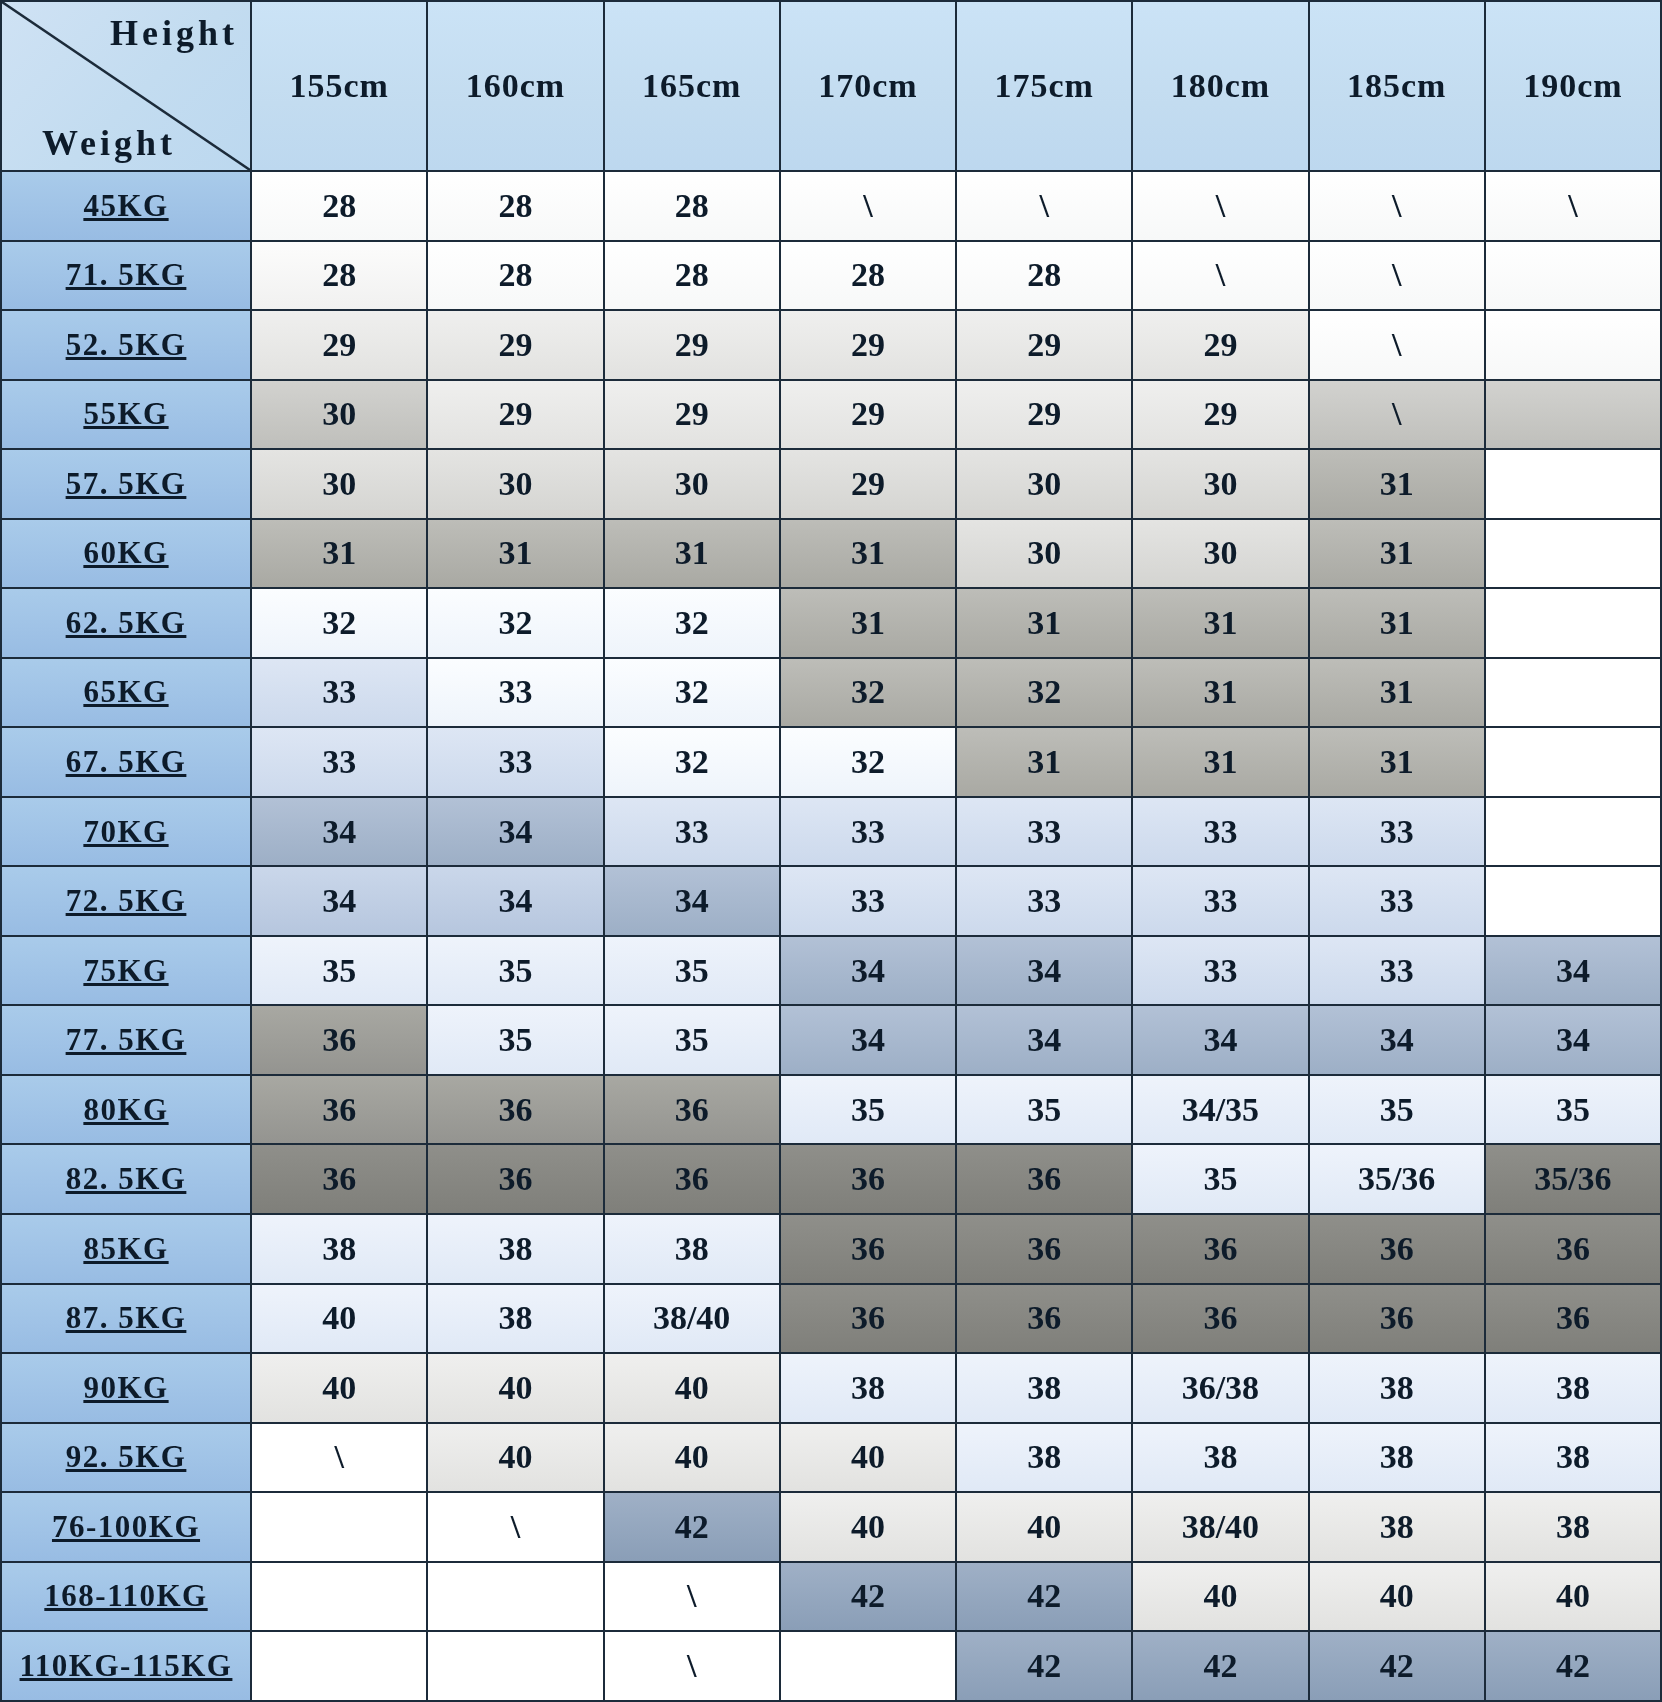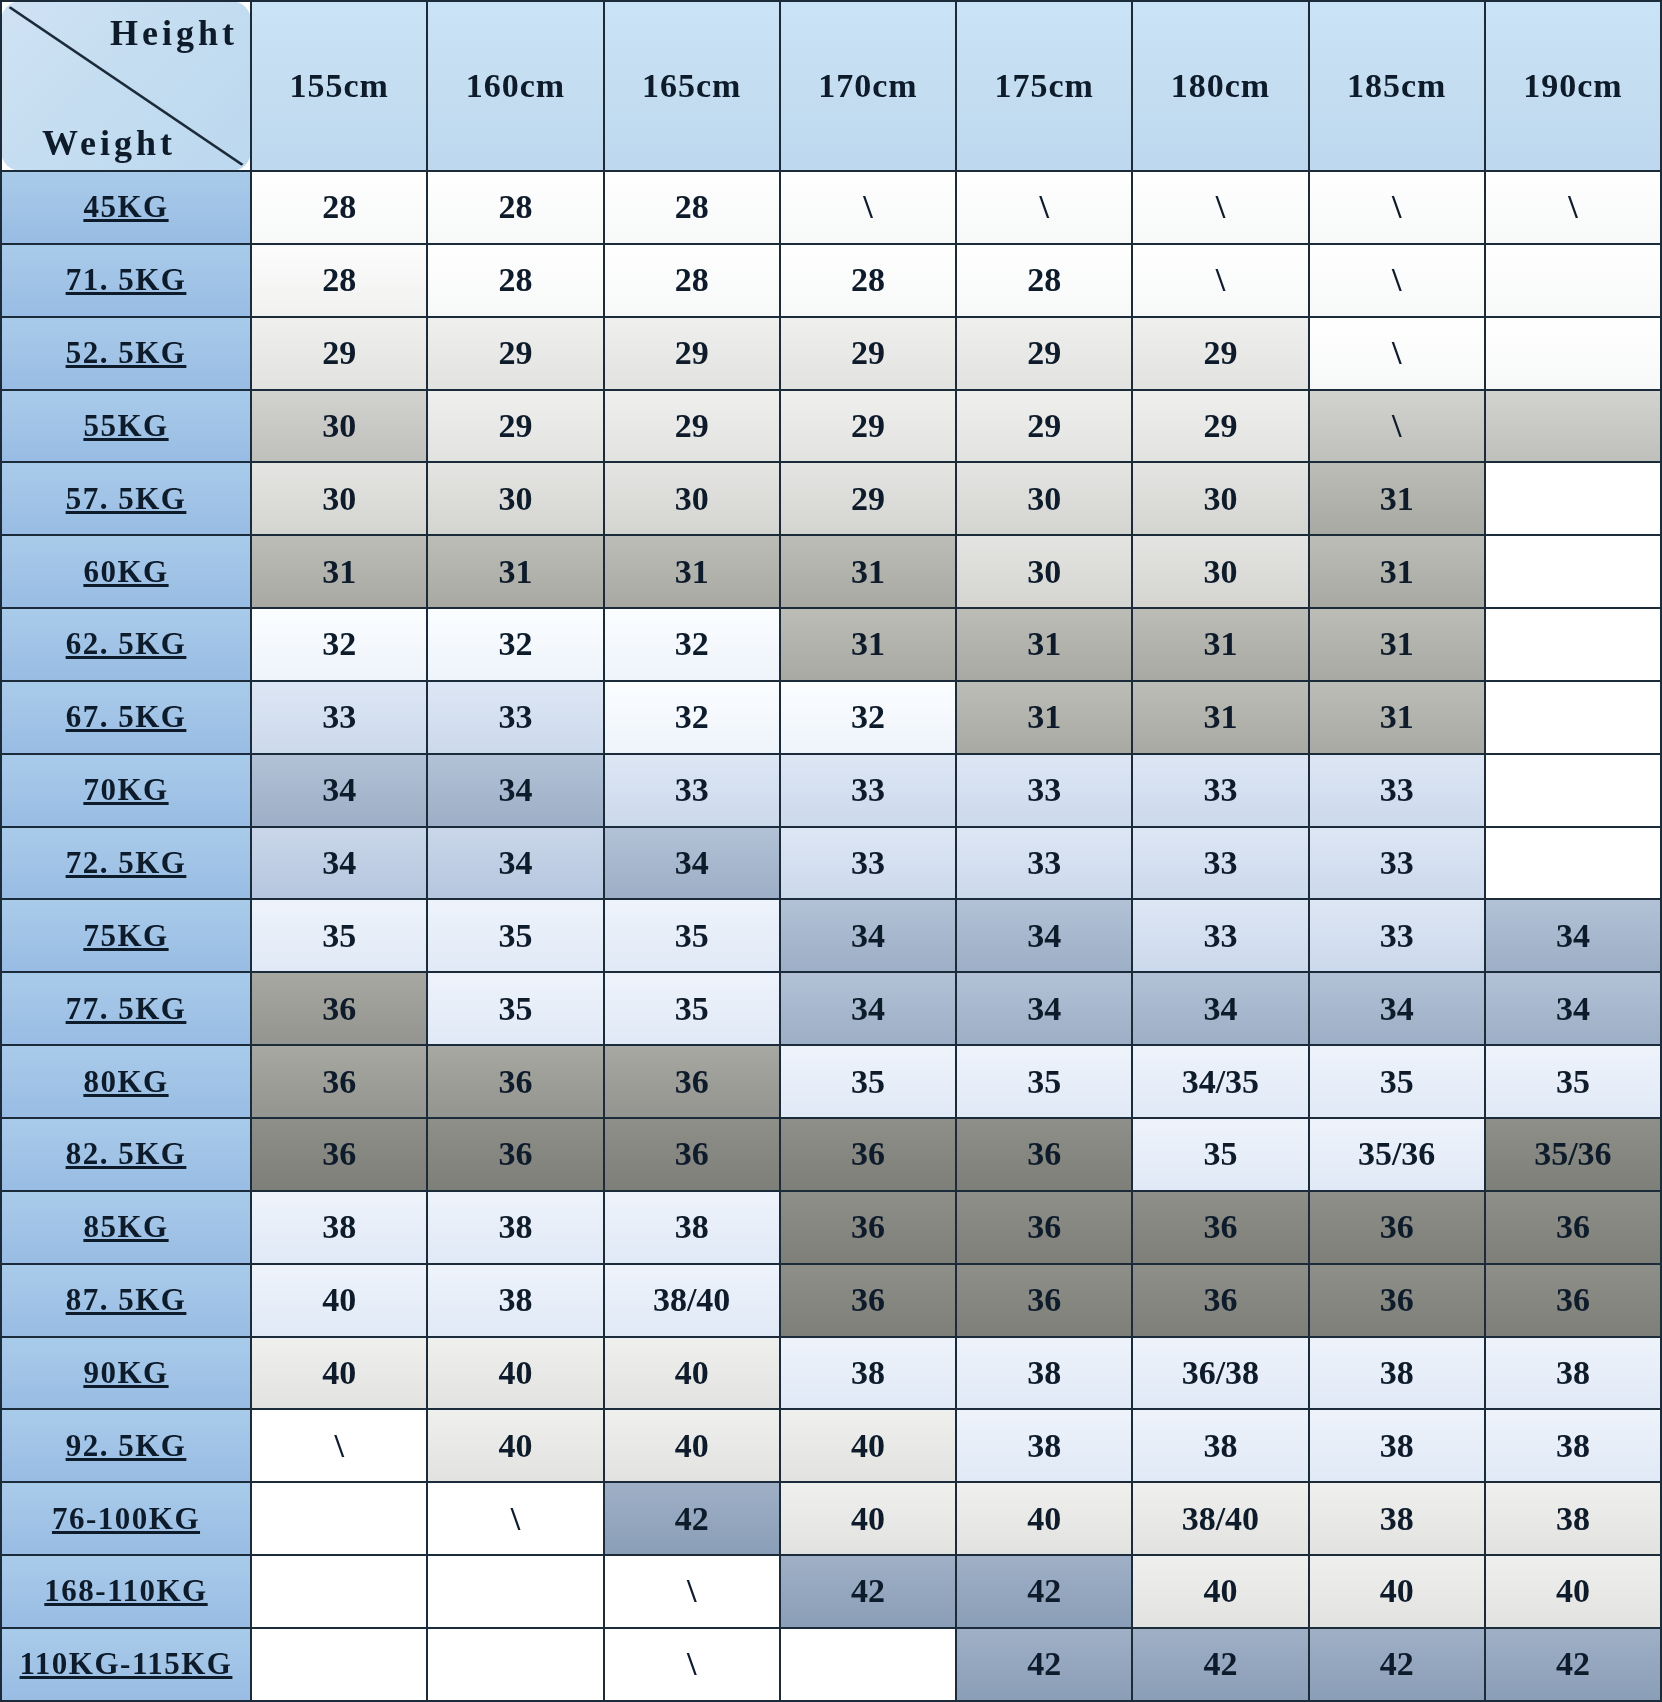--- a/index.html
+++ b/index.html
@@ -28,21 +28,20 @@
     color: #0d1b2a;
     overflow: hidden;
   }
   
   .corner-cell {
     width: 248px;
     height: 168px;
     position: relative;
     background: linear-gradient(135deg, #cfe2f4 0%, #c3dcf0 55%, #bcd8ef 100%);
     padding: 0;
-    border-radius: 20px;
   }
   .corner-cell .diag {
     position: absolute;
     left: 0; top: 0; right: 0; bottom: 0;
     pointer-events: none;
   }
   .corner-cell .diag-line {
     stroke: #1c2b3a;
     stroke-width: 2.5;
   }
@@ -197,20 +196,31 @@
         <td class="data-cell sh-b0">32</td>
         <td class="data-cell sh-b0">32</td>
         <td class="data-cell sh-b0">32</td>
         <td class="data-cell sh-g4">31</td>
         <td class="data-cell sh-g4">31</td>
         <td class="data-cell sh-g4">31</td>
         <td class="data-cell sh-g4">31</td>
         <td class="data-cell sh-blank"></td>
       </tr>
       <tr>
+        <th class="rowlabel-cell">65KG</th>
+        <td class="data-cell sh-b2">33</td>
+        <td class="data-cell sh-b0">33</td>
+        <td class="data-cell sh-b0">32</td>
+        <td class="data-cell sh-g4">32</td>
+        <td class="data-cell sh-g4">32</td>
+        <td class="data-cell sh-g4">31</td>
+        <td class="data-cell sh-g4">31</td>
+        <td class="data-cell sh-blank"></td>
+      </tr>
+      <tr>
         <th class="rowlabel-cell">67. 5KG</th>
         <td class="data-cell sh-b2">33</td>
         <td class="data-cell sh-b2">33</td>
         <td class="data-cell sh-b0">32</td>
         <td class="data-cell sh-b0">32</td>
         <td class="data-cell sh-g4">31</td>
         <td class="data-cell sh-g4">31</td>
         <td class="data-cell sh-g4">31</td>
         <td class="data-cell sh-blank"></td>
       </tr>

